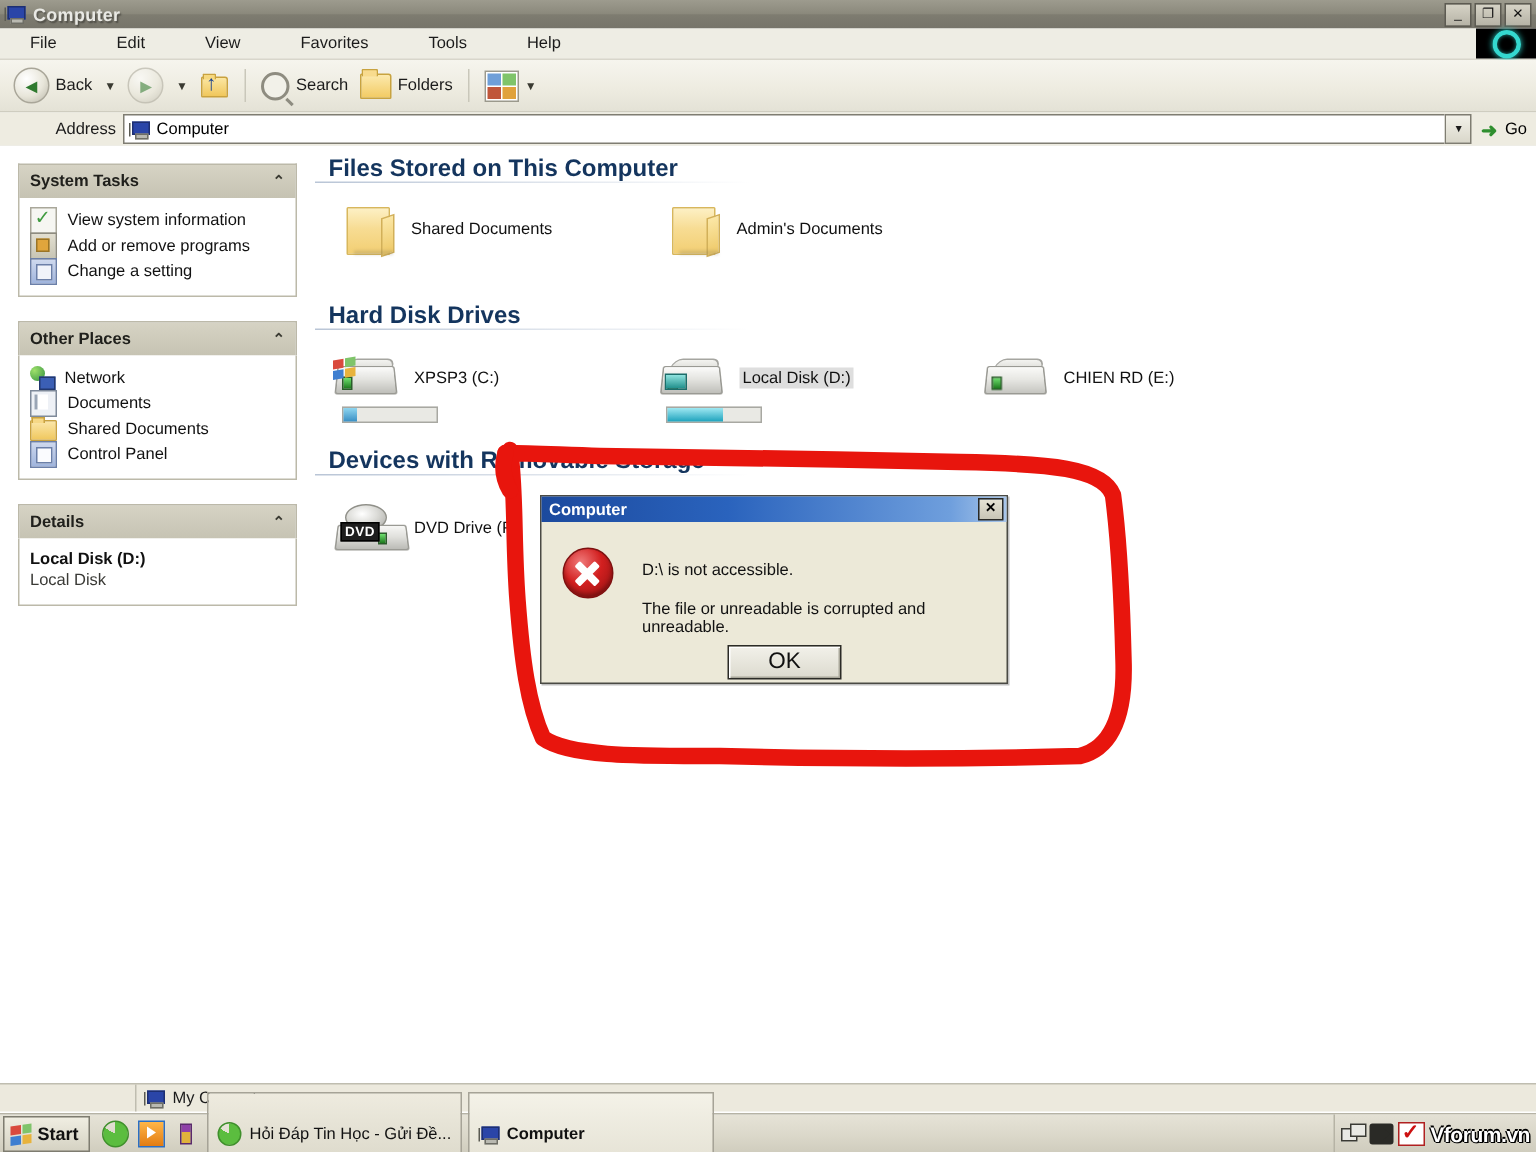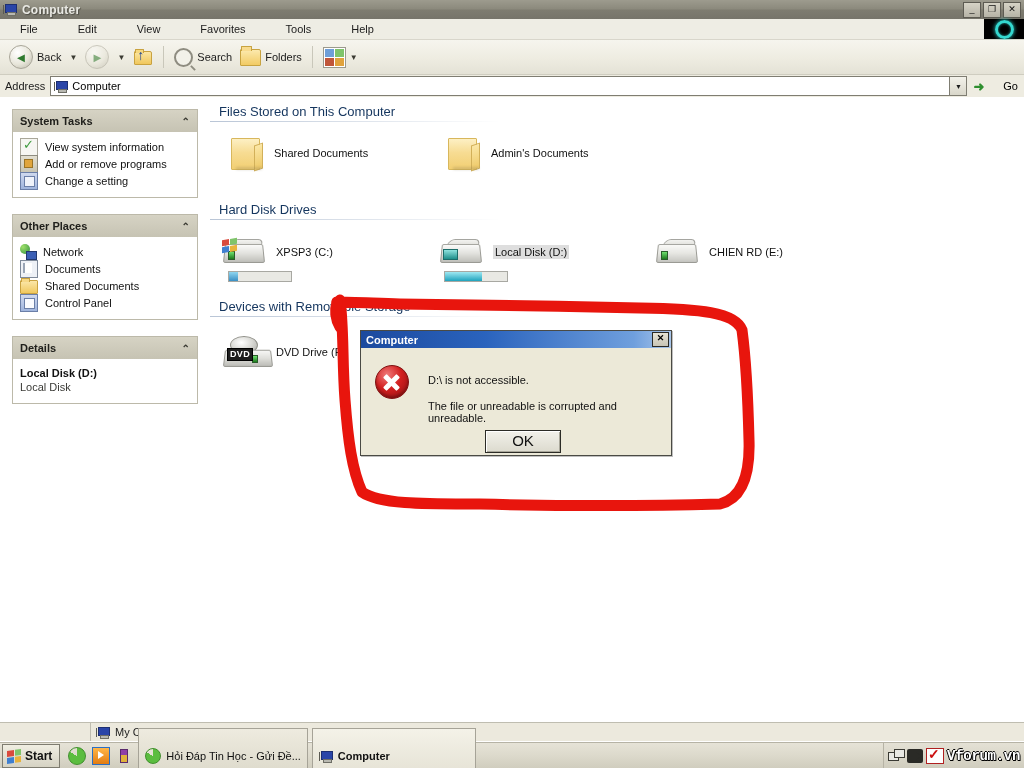--- a/index.html
+++ b/index.html
@@ -128,35 +128,35 @@
     border: 1px solid #9b998c; padding: 1px; background: #fff;
   }
   .viewsgrid i { display:block; }
 
   
   .addrbar {
     position: absolute; left: 0; top: 75px; width: 1024px; height: 22px;
     background: #eeece1; display: flex; align-items: center;
     border-bottom: 1px solid #c9c7ba;
   }
-  .addrlabel { font-size: 11px; padding: 0 5px 0 5px; color: #1b1b1b; }
+  .addrlabel { font-size: 11px; padding: 0 5px 0 5px; color: #1b1b1b; margin-left: 32px; }
   .addrfield {
     flex: 1; height: 18px; background: #fff;
     border: 1px solid #7f7d72; border-right: none;
     display: flex; align-items: center; position: relative;
   }
   .addrfield .avalue { font-size: 11px; margin-left: 4px; }
   .addrdrop {
     width: 16px; height: 18px; background: linear-gradient(to bottom,#f3f2ea,#d9d7ca);
     border: 1px solid #7f7d72; display:flex; align-items:center; justify-content:center;
     font-size: 7px; color:#1b1b1b;
   }
   .gobtn { display: flex; align-items: center; padding: 0 6px; }
   .goarrow { color: #2f8f2f; font-size: 13px; font-weight: bold; }
-  .golabel { font-size: 11px; margin-left: 19px; }
+  .golabel { font-size: 11px; margin-left: 5px; }
 
   
   .leftpane {
     position: absolute; left: 0; top: 97px; width: 210px; height: 621px;
     background: #ffffff;
   }
   .panel { margin: 12px 12px 0 12px; }
   .panel-head {
     background: linear-gradient(to bottom,#d6d3c4,#c6c3b3);
     border: 1px solid #bcb9a9; border-bottom: none;
@@ -191,21 +191,21 @@
   .ico-cpanel:after { content:""; position:absolute; left:3px; top:3px; width:9px; height:9px; background:#fafbfe; border:1px solid #6b7fa8; }
   .details-title { font-weight: bold; font-size: 11px; color: #111; }
   .details-sub { font-size: 11px; color: #3a3a36; margin-top: 2px; }
 
   
   .content {
     position: absolute; left: 210px; top: 97px; width: 814px; height: 621px;
     background: #ffffff;
   }
   .grouphead {
-    position: absolute; font-weight: normal; font-size: 13px; color: #14355e;
+    position: absolute; font-weight: bold; font-size: 16px; color: #14355e;
   }
   .groupline {
     position: absolute; height: 1px;
     background: linear-gradient(to right,#b9c5d6,#ffffff);
   }
   .item { position: absolute; display: flex; align-items: center; }
   .item .ilabel { font-size: 11px; color: #111; margin-left: 10px; white-space: nowrap; }
   .item .ilabel.sel { background: #dedede; padding: 1px 2px; }
 
   .bigfolder { width: 36px; height: 34px; position: relative; flex: none; }
@@ -384,21 +384,21 @@
   .trayicon { width: 16px; height: 14px; position: relative; }
   .ti-net:before { content:""; position:absolute; left:0; top:3px; width:9px; height:7px; background:#e9e9e4; border:1px solid #3a3a34; }
   .ti-net:after { content:""; position:absolute; left:6px; top:0px; width:9px; height:7px; background:#e9e9e4; border:1px solid #3a3a34; }
   .ti-cam { background:#2a2a26; border-radius:2px; }
   .ti-cam:after { content:""; position:absolute; left:9px; top:3px; border-left:5px solid #2a2a26; border-top:4px solid transparent; border-bottom:4px solid transparent; }
   .ti-check { background:#ffffff; border:1px solid #b02020; }
   .ti-check:after { content:"✓"; position:absolute; left:1px; top:-3px; color:#cc1111; font-size:14px; font-weight:bold; }
   .vflogo {
     font-weight: bold; font-size: 14px; color: #ffffff; letter-spacing: -0.3px;
     text-shadow: 1px 1px 0 #000, -1px 0 0 #000, 0 -1px 0 #000, 0 1px 0 #000;
-    font-family: Liberation Mono, monospace;
+    font-family: Liberation Sans, sans-serif;
   }
 </style>
 </head>
 <body>
 
 <div id="screen">
 
   <div class="titlebar">
     <span class="ticon mon-icon">
       <i class="leftbar"></i>

